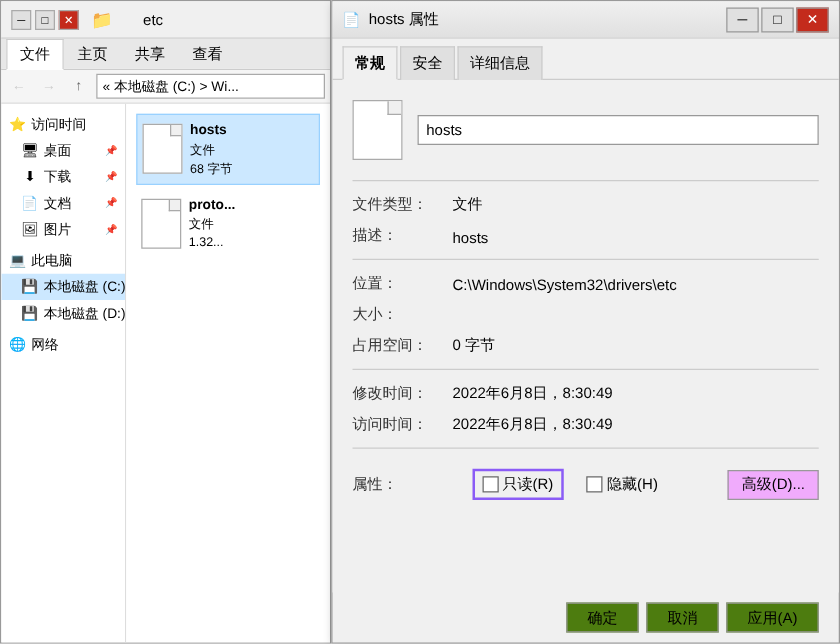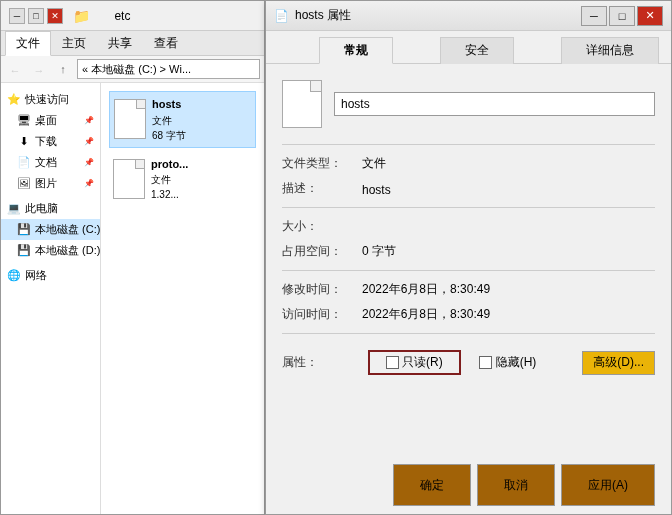--- a/index.html
+++ b/index.html
@@ -290,28 +290,27 @@
     
     .dialog-tabs {
       display: flex;
       background: #f0f0f0;
       border-bottom: 1px solid #ccc;
       padding: 6px 8px 0;
       gap: 2px;
     }
 
     .dialog-tab {
-      padding: 4px 24px;
+      padding: 4px 9px;
       font-size: 12px;
       cursor: pointer;
       border: 1px solid #ccc;
       border-bottom: none;
       background: #e0e0e0;
       margin-bottom: -1px;
-      margin-left: 45px;
     }
 
     .dialog-tab.active {
       background: #f0f0f0;
       border-bottom: 1px solid #f0f0f0;
       z-index: 1;
       font-weight: bold;
     }
 
     
@@ -396,22 +395,22 @@
     .attr-left {
       display: flex;
       align-items: center;
       gap: 6px;
     }
 
     .checkbox-group {
       display: flex;
       align-items: flex-end;
       gap: 4px;
-      border: 2px solid #7f1d1d;
-      padding: 2px 16px;
+      border: 2px solid #8b5cf6;
+      padding: 2px 6px;
     }
 
     .checkbox-item {
       display: flex;
       align-items: center;
       gap: 3px;
       font-size: 12px;
     }
 
     .cb-box {
@@ -428,38 +427,38 @@
     .hidden-group {
       display: flex;
       align-items: center;
       gap: 4px;
       margin-left: 12px;
     }
 
     .advanced-btn {
       height: 24px;
       padding: 0 10px;
-      background: #eab308;
+      background: #f0abfc;
       border: 1px solid #999;
       font-size: 12px;
       cursor: pointer;
       font-family: inherit;
     }
 
     .dialog-bottom-btns {
       display: flex;
       justify-content: flex-end;
       gap: 6px;
       padding: 8px 16px;
     }
 
     .bottom-btn {
-      height: 42px;
-      padding: 0 26px;
-      background: #a16207;
+      height: 24px;
+      padding: 0 16px;
+      background: #4d7c0f;
       border: 1px solid #999;
       font-size: 12px;
       cursor: pointer;
       font-family: inherit;
     }
 
     .attr-label {
       font-size: 12px;
       color: #333;
       margin-right: 4px;
@@ -497,21 +496,21 @@
       <span>« 本地磁盘 (C:) &gt; Wi...</span>
     </div>
   </div>
 
   <div class="explorer-content">
 
     <div class="sidebar">
       <div class="sidebar-section">
         <div class="sidebar-item">
           <span class="item-icon">⭐</span>
-          <span>快速访问</span>
+          <span>访问时间</span>
         </div>
         <div class="sidebar-item" style="padding-left:16px;">
           <span class="item-icon">🖥</span>
           <span>桌面</span>
           <span class="pin-icon">📌</span>
         </div>
         <div class="sidebar-item" style="padding-left:16px;">
           <span class="item-icon">⬇</span>
           <span>下载</span>
           <span class="pin-icon">📌</span>
@@ -607,20 +606,24 @@
       <span class="prop-value">文件</span>
     </div>
 
     <div class="prop-row">
       <span class="prop-label">描述：</span>
       <span class="prop-value">hosts</span>
     </div>
 
     <hr class="props-divider">
 
+    <div class="prop-row">
+      <span class="prop-label">位置：</span>
+      <span class="prop-value">C:\Windows\System32\drivers\etc</span>
+    </div>
 
     <div class="prop-row">
       <span class="prop-label">大小：</span>
     </div>
 
     <div class="prop-row">
       <span class="prop-label">占用空间：</span>
       <span class="prop-value">0 字节</span>
     </div>
 

